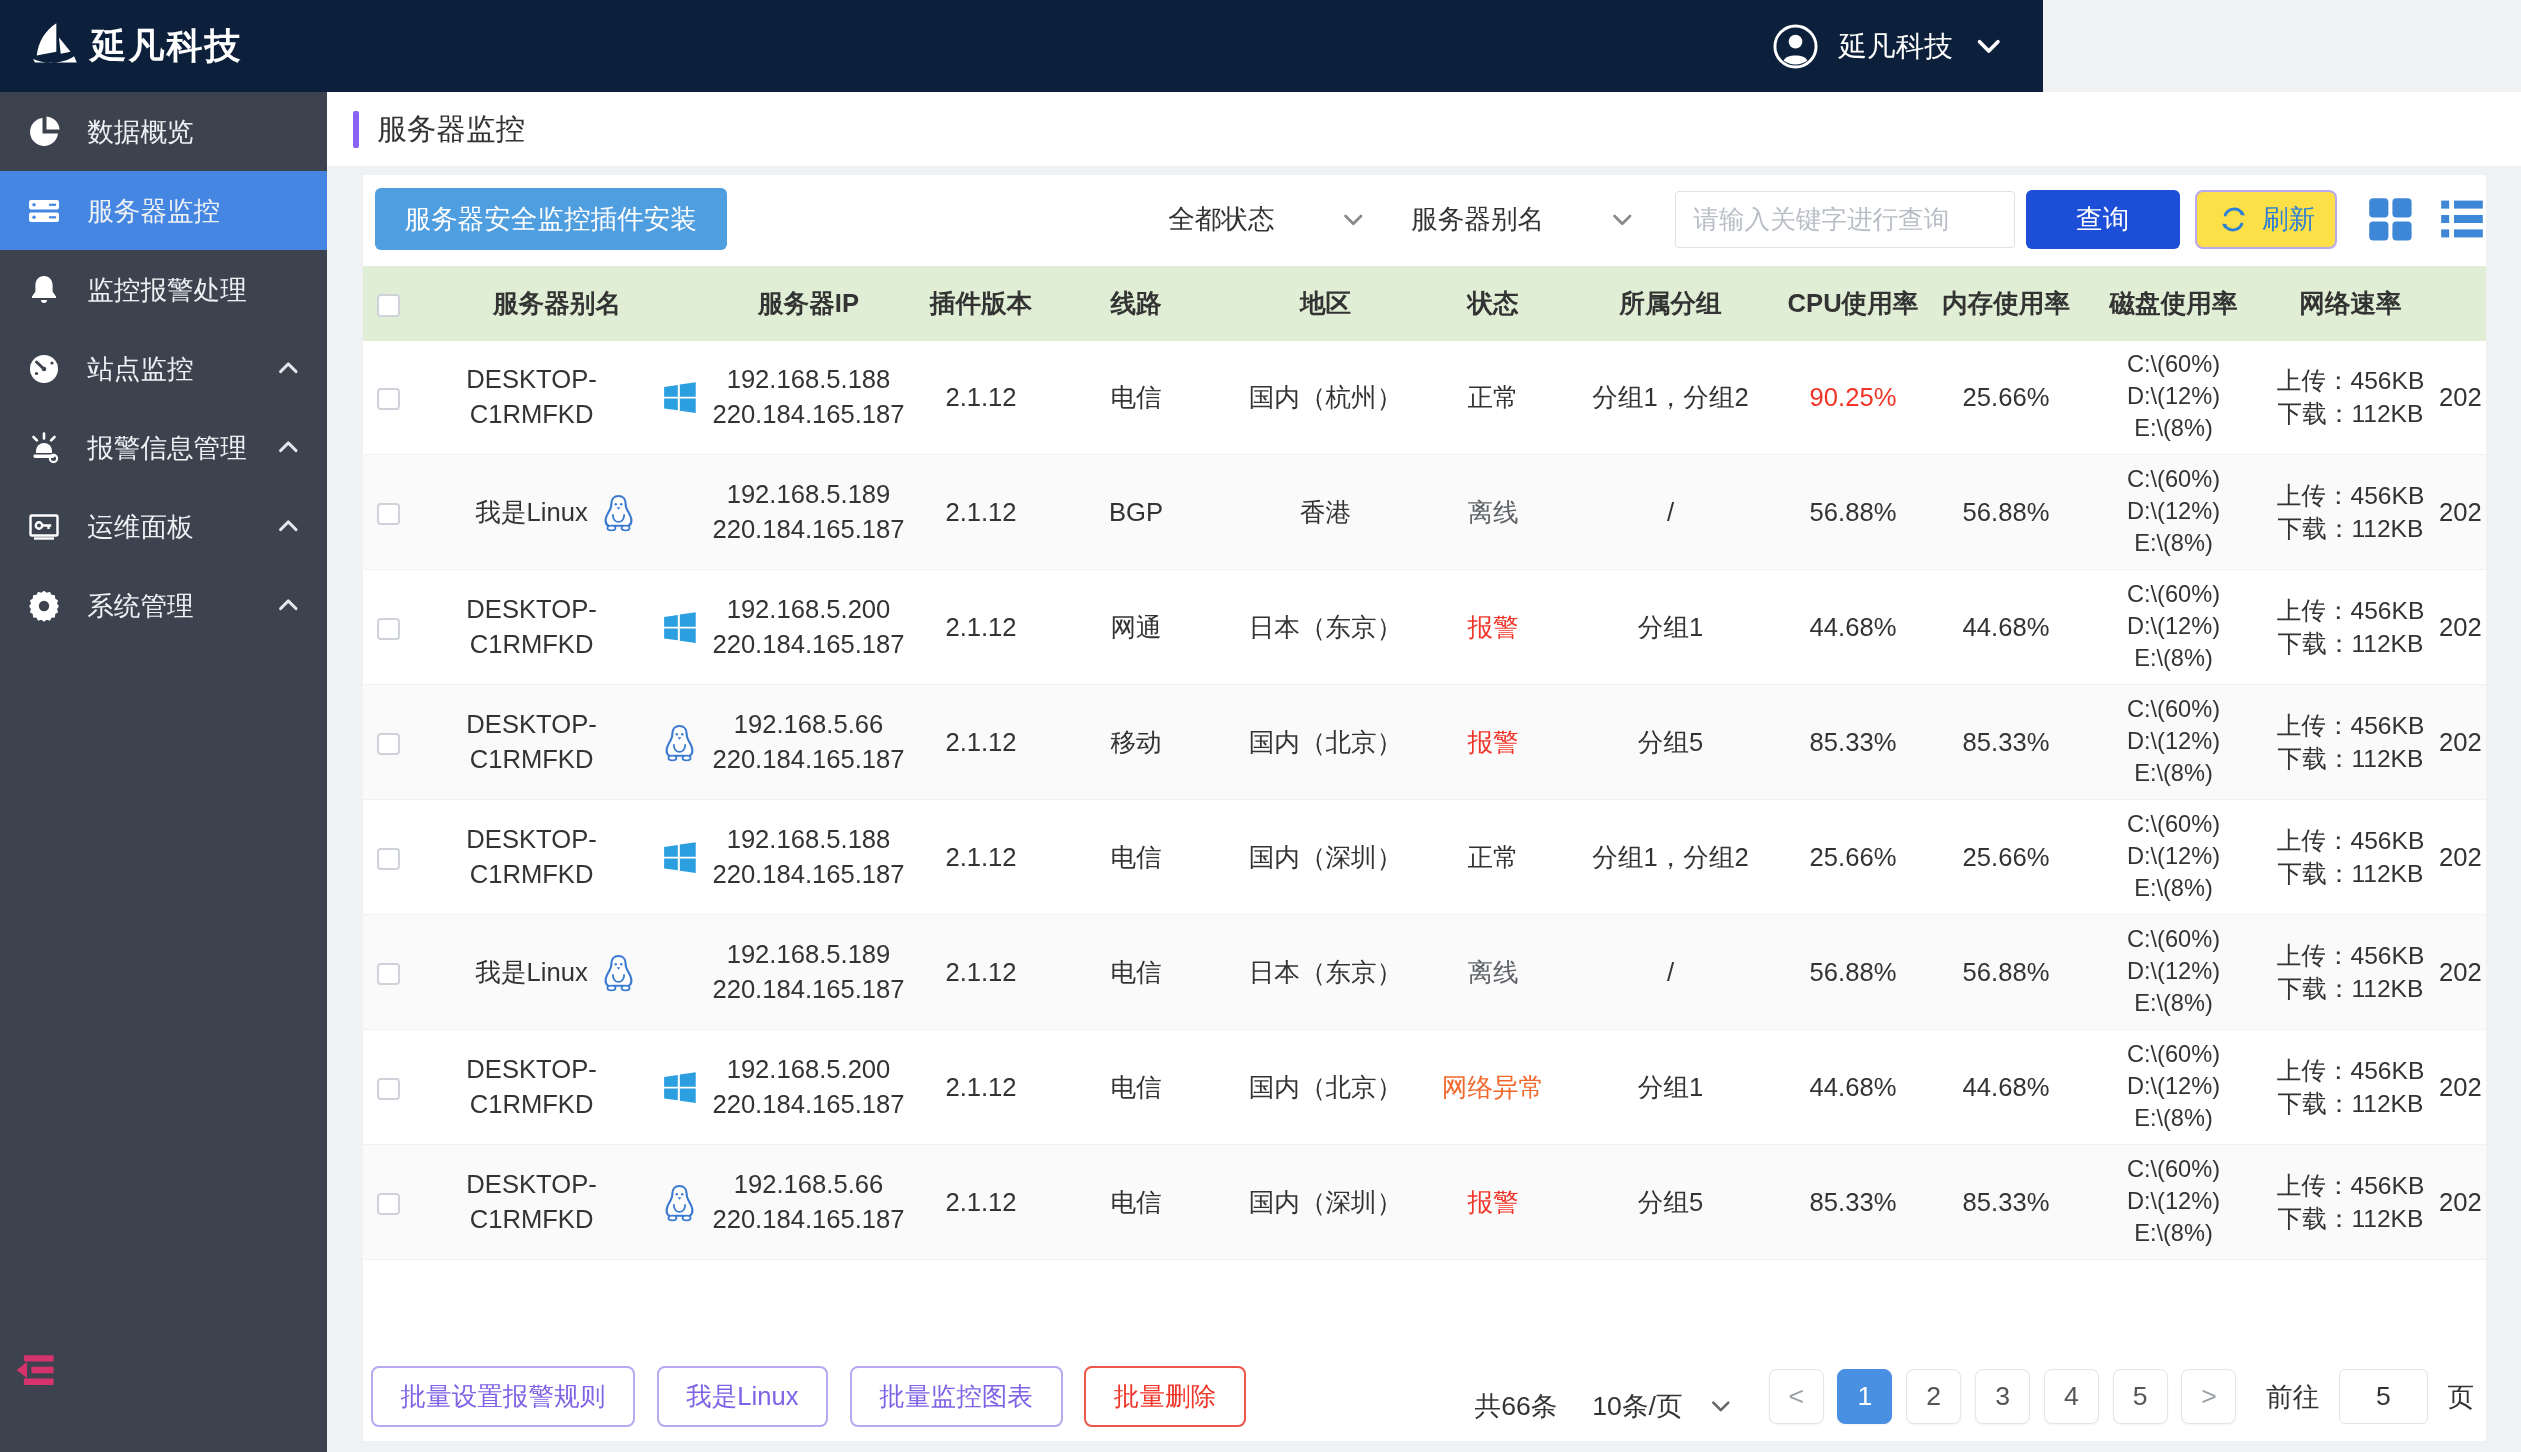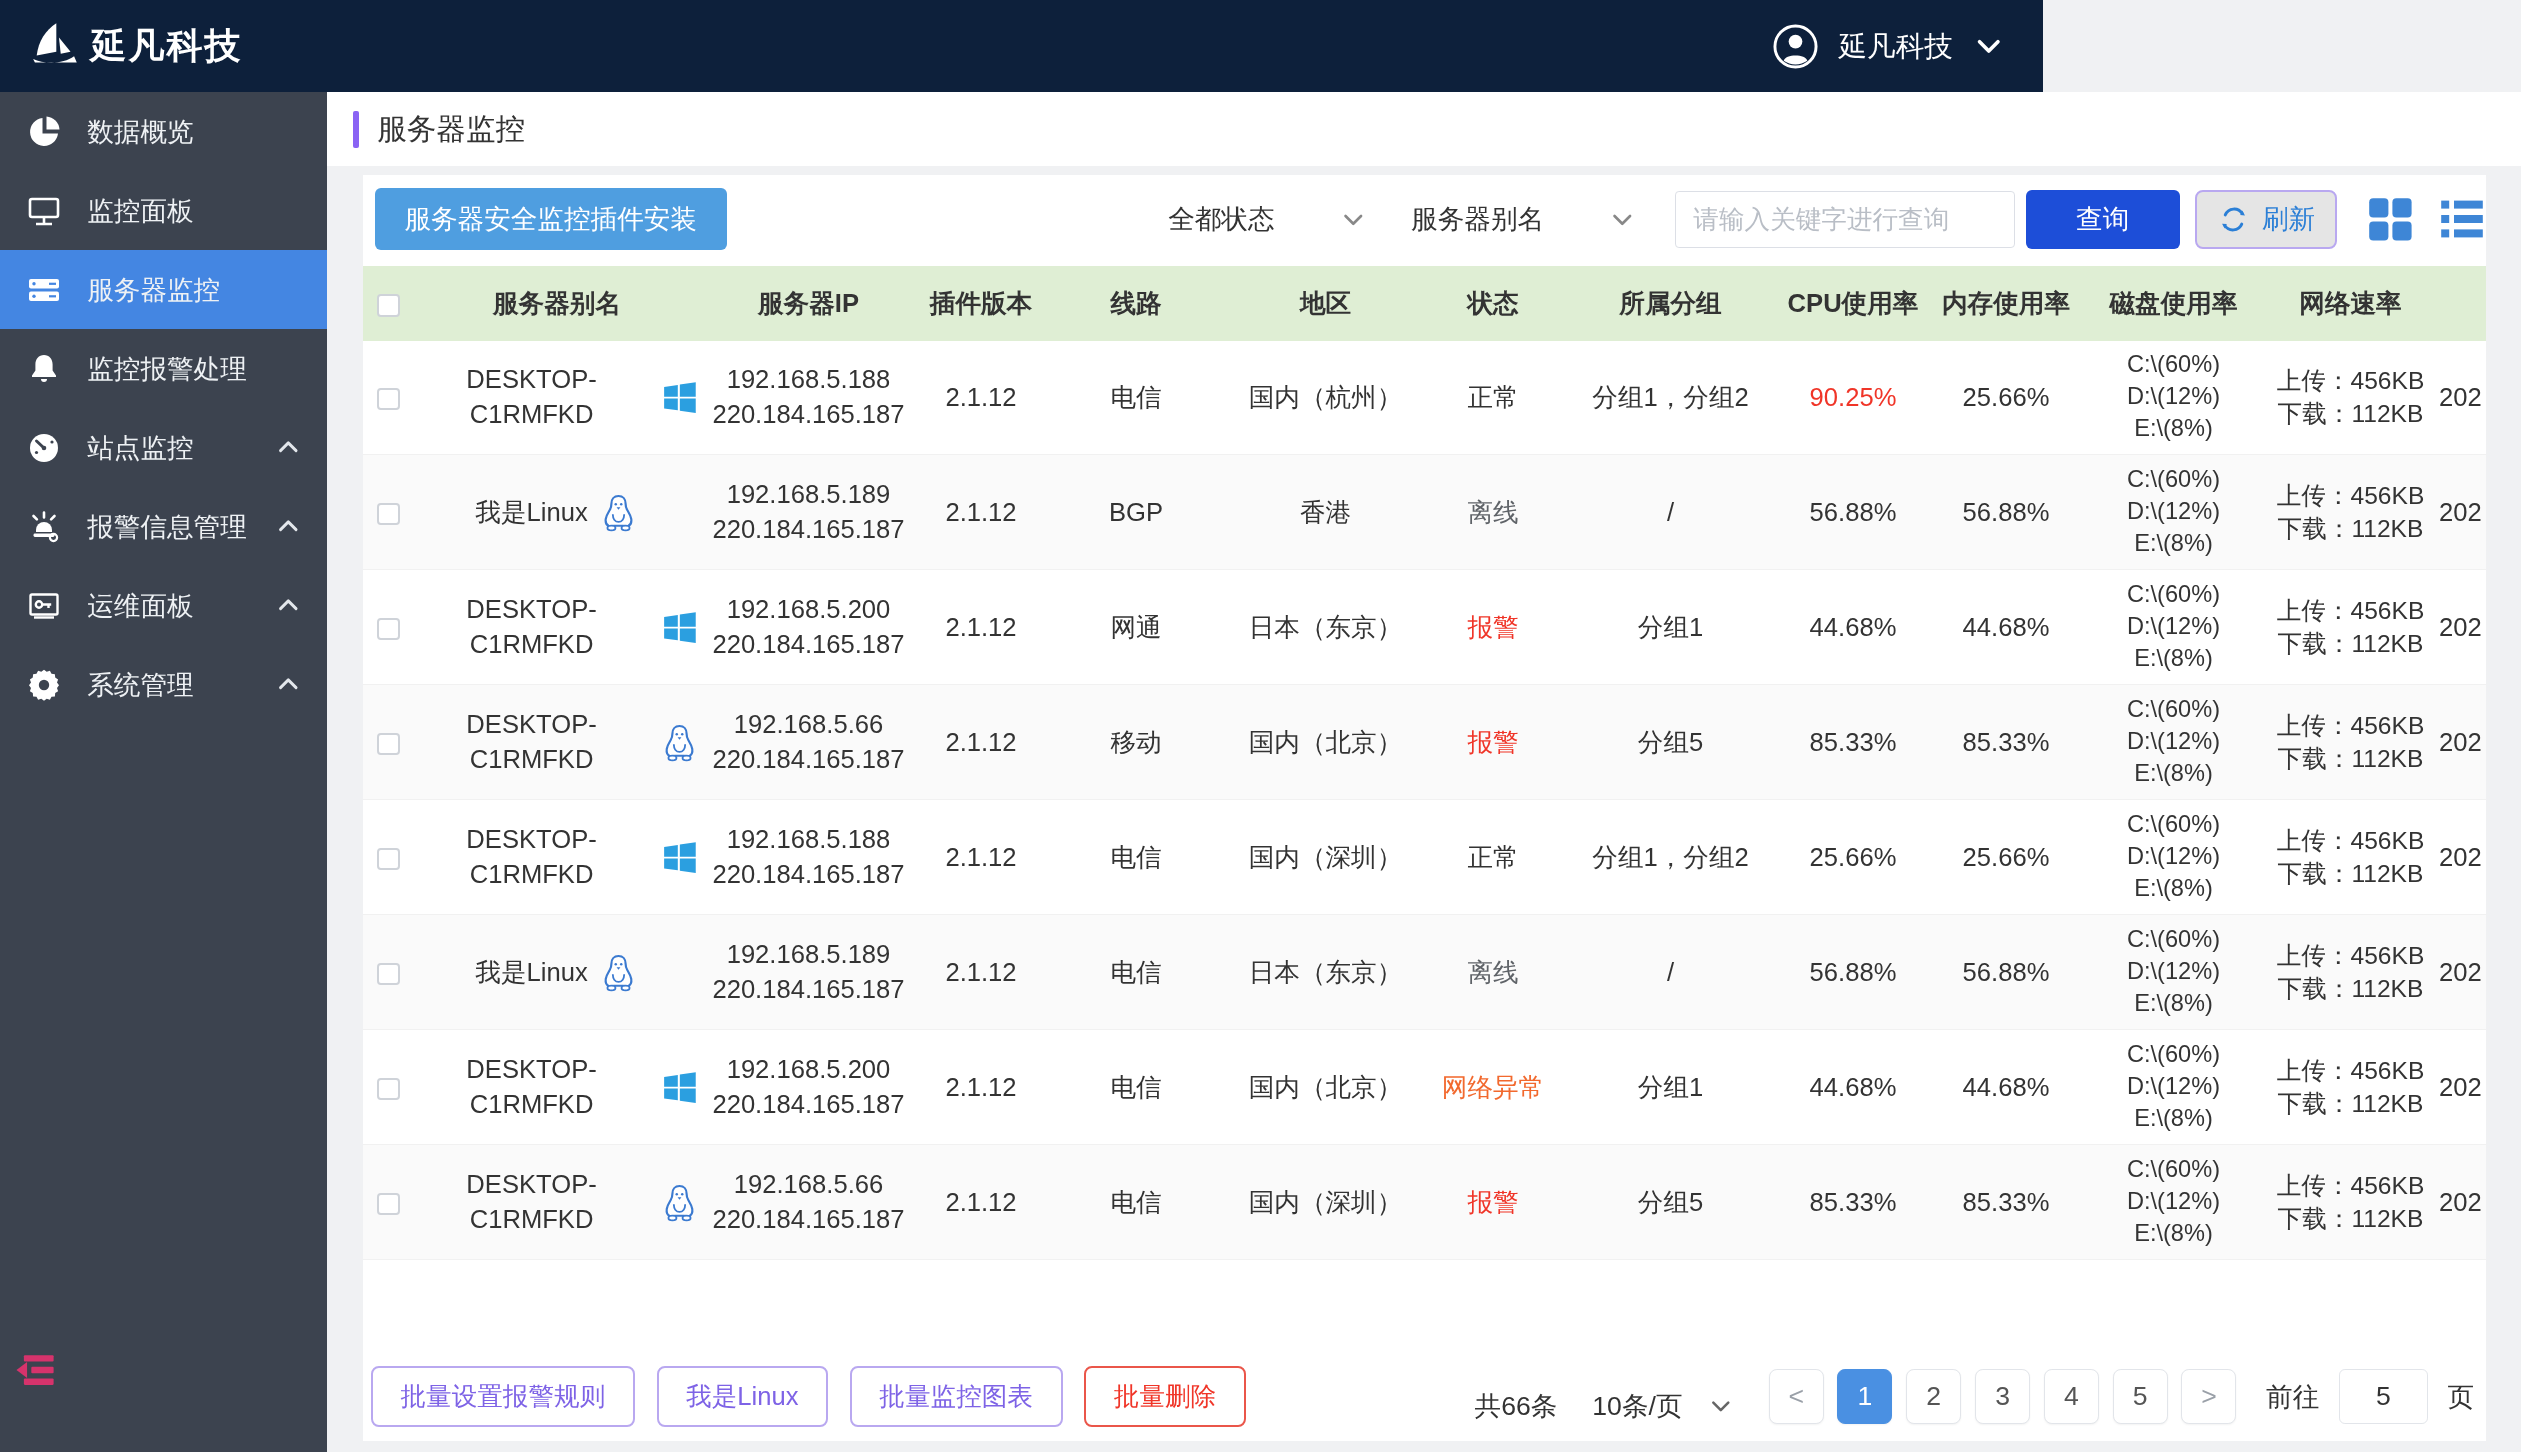--- a/index.html
+++ b/index.html
@@ -47,21 +47,21 @@
                border:none;border-radius:5.9px;cursor:pointer;font-family:inherit;}
   .toolbar-right{margin-left:auto;display:flex;align-items:center;}
   .select{display:flex;align-items:center;font-size:26.6px;color:#333;cursor:pointer;}
   .select .chev{width:26.6px;height:26.6px;color:#888;margin-left:65px;}
   .sel-status{margin-right:45px;} .sel-field{margin-right:39px;}
   .search-input{width:340px;height:57px;border:1px solid #dcdfe6;border-radius:3.9px;font-size:25.6px;
                 color:#333;padding:0 17.7px;margin-right:11px;font-family:inherit;outline:none;}
   .search-input::placeholder{color:#b9bec6;}
   .query-btn{width:154px;height:59px;background:#1d4ed8;color:#fff;border:none;border-radius:5.9px;
              font-size:26.6px;margin-right:15.8px;cursor:pointer;font-family:inherit;}
-  .refresh-btn{height:59px;padding:0 19.7px;background:#e5e5e5;border:2px solid var(--purple-border);
+  .refresh-btn{height:59px;padding:0 19.7px;background:#fde047;border:2px solid var(--purple-border);
                border-radius:7.9px;color:var(--blue);font-size:26.6px;display:flex;align-items:center;
                gap:11.8px;margin-right:29.6px;cursor:pointer;font-family:inherit;}
   .refresh-ic{width:33px;height:33px;color:var(--blue);}
   .view-icon{width:48px;height:48px;color:#3e86d6;cursor:pointer;}
   .view-grid{margin-right:23.6px;}
 
   
   .grid{display:grid;grid-template-columns:51px 286px 217px 128px 182px 197px 138px 217px 148px 158px 177px 177px 47px;
         align-items:center;}
   .thead{position:absolute;top:91px;left:0;width:100%;height:75px;background:var(--green);
@@ -134,29 +134,20 @@
   <div id="sidebar-list">
       <div class="side-item">
         <span class="s-icon">
           <svg viewBox="0 0 36 36">
             <path d="M16.5 4A14 14 0 1 0 32 19.5H16.5z" fill="currentColor"></path>
             <path d="M20.5 2.5A14 14 0 0 1 33.5 15.5H20.5z" fill="currentColor"></path>
           </svg>
         </span>
         <span class="s-label">数据概览</span>
       </div>
-      <div class="side-item">
-        <span class="s-icon">
-          <svg viewBox="0 0 36 36" fill="none" stroke="currentColor" stroke-width="2.6">
-            <rect x="4" y="6" width="28" height="18" rx="2"></rect>
-            <path d="M18 24v6M10 31h16"></path>
-          </svg>
-        </span>
-        <span class="s-label">监控面板</span>
-      </div>
       <div class="side-item active">
         <span class="s-icon">
           <svg viewBox="0 0 36 36">
             <rect x="3" y="7" width="30" height="9.5" rx="2" fill="currentColor"></rect>
             <rect x="3" y="19.5" width="30" height="9.5" rx="2" fill="currentColor"></rect>
             <circle cx="8" cy="11.8" r="1.7" fill="#4486e2"></circle>
             <circle cx="8" cy="24.3" r="1.7" fill="#4486e2"></circle>
             <rect x="23" y="10.7" width="7" height="2.2" fill="#4486e2"></rect>
             <rect x="23" y="23.2" width="7" height="2.2" fill="#4486e2"></rect>
           </svg>

